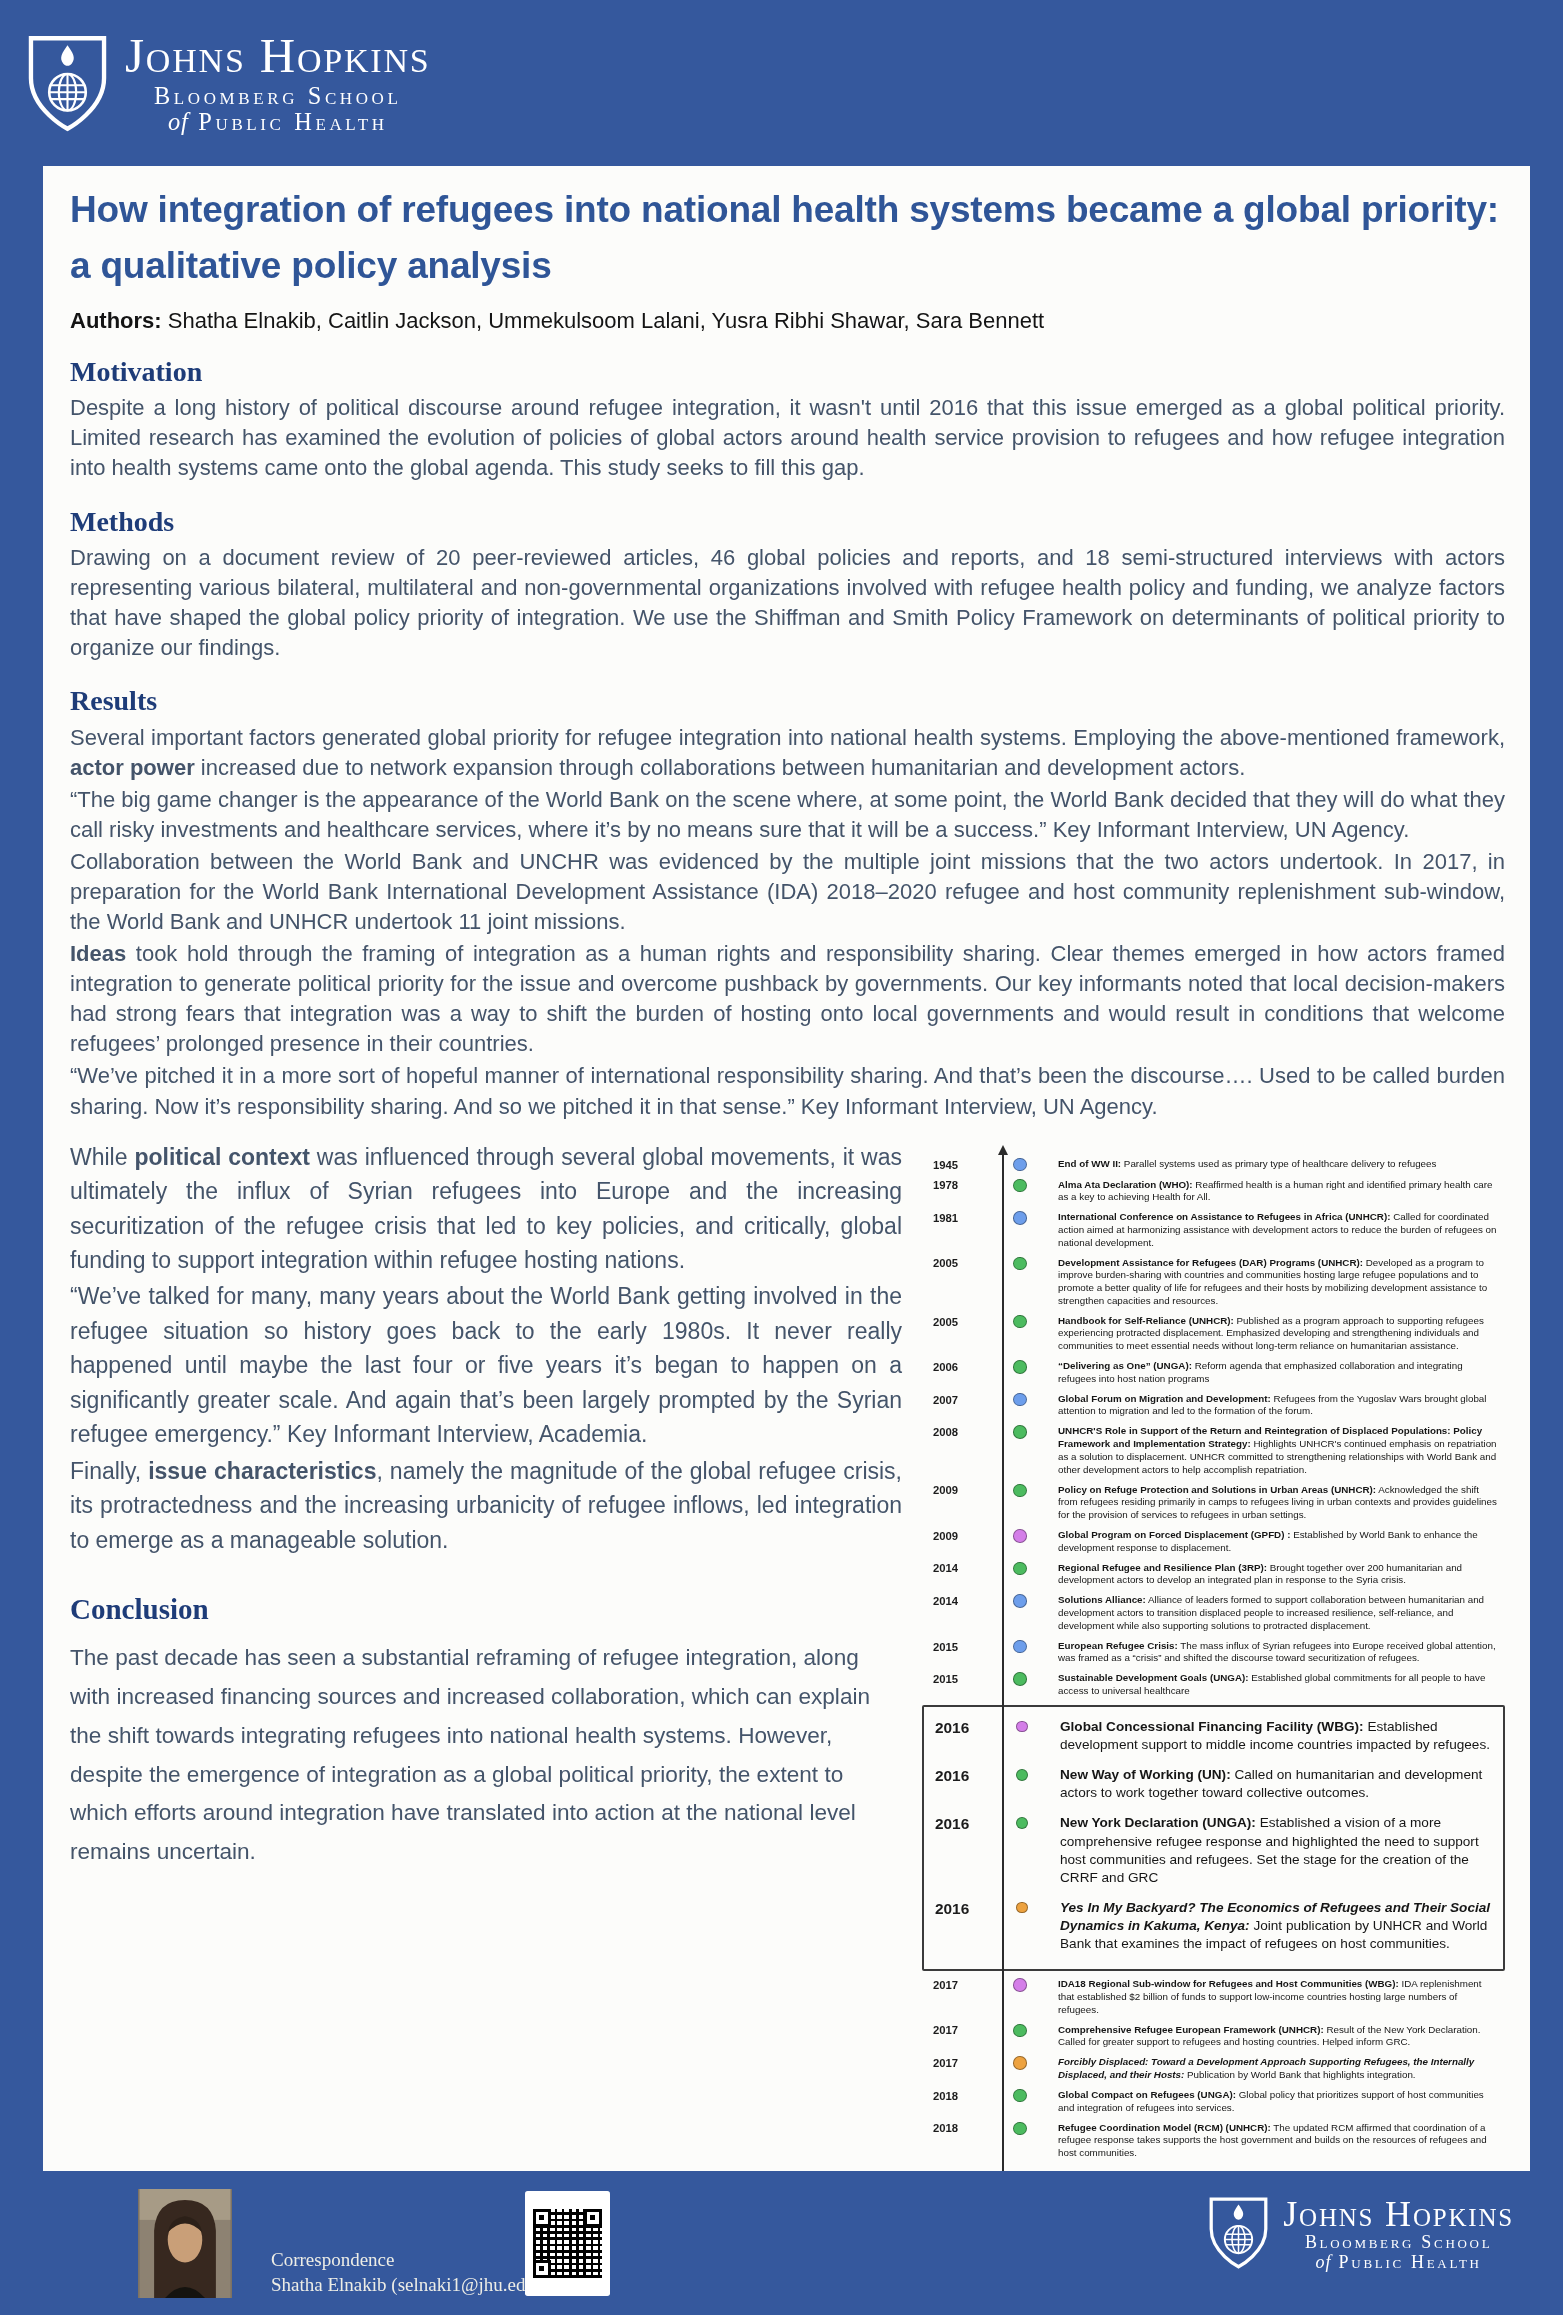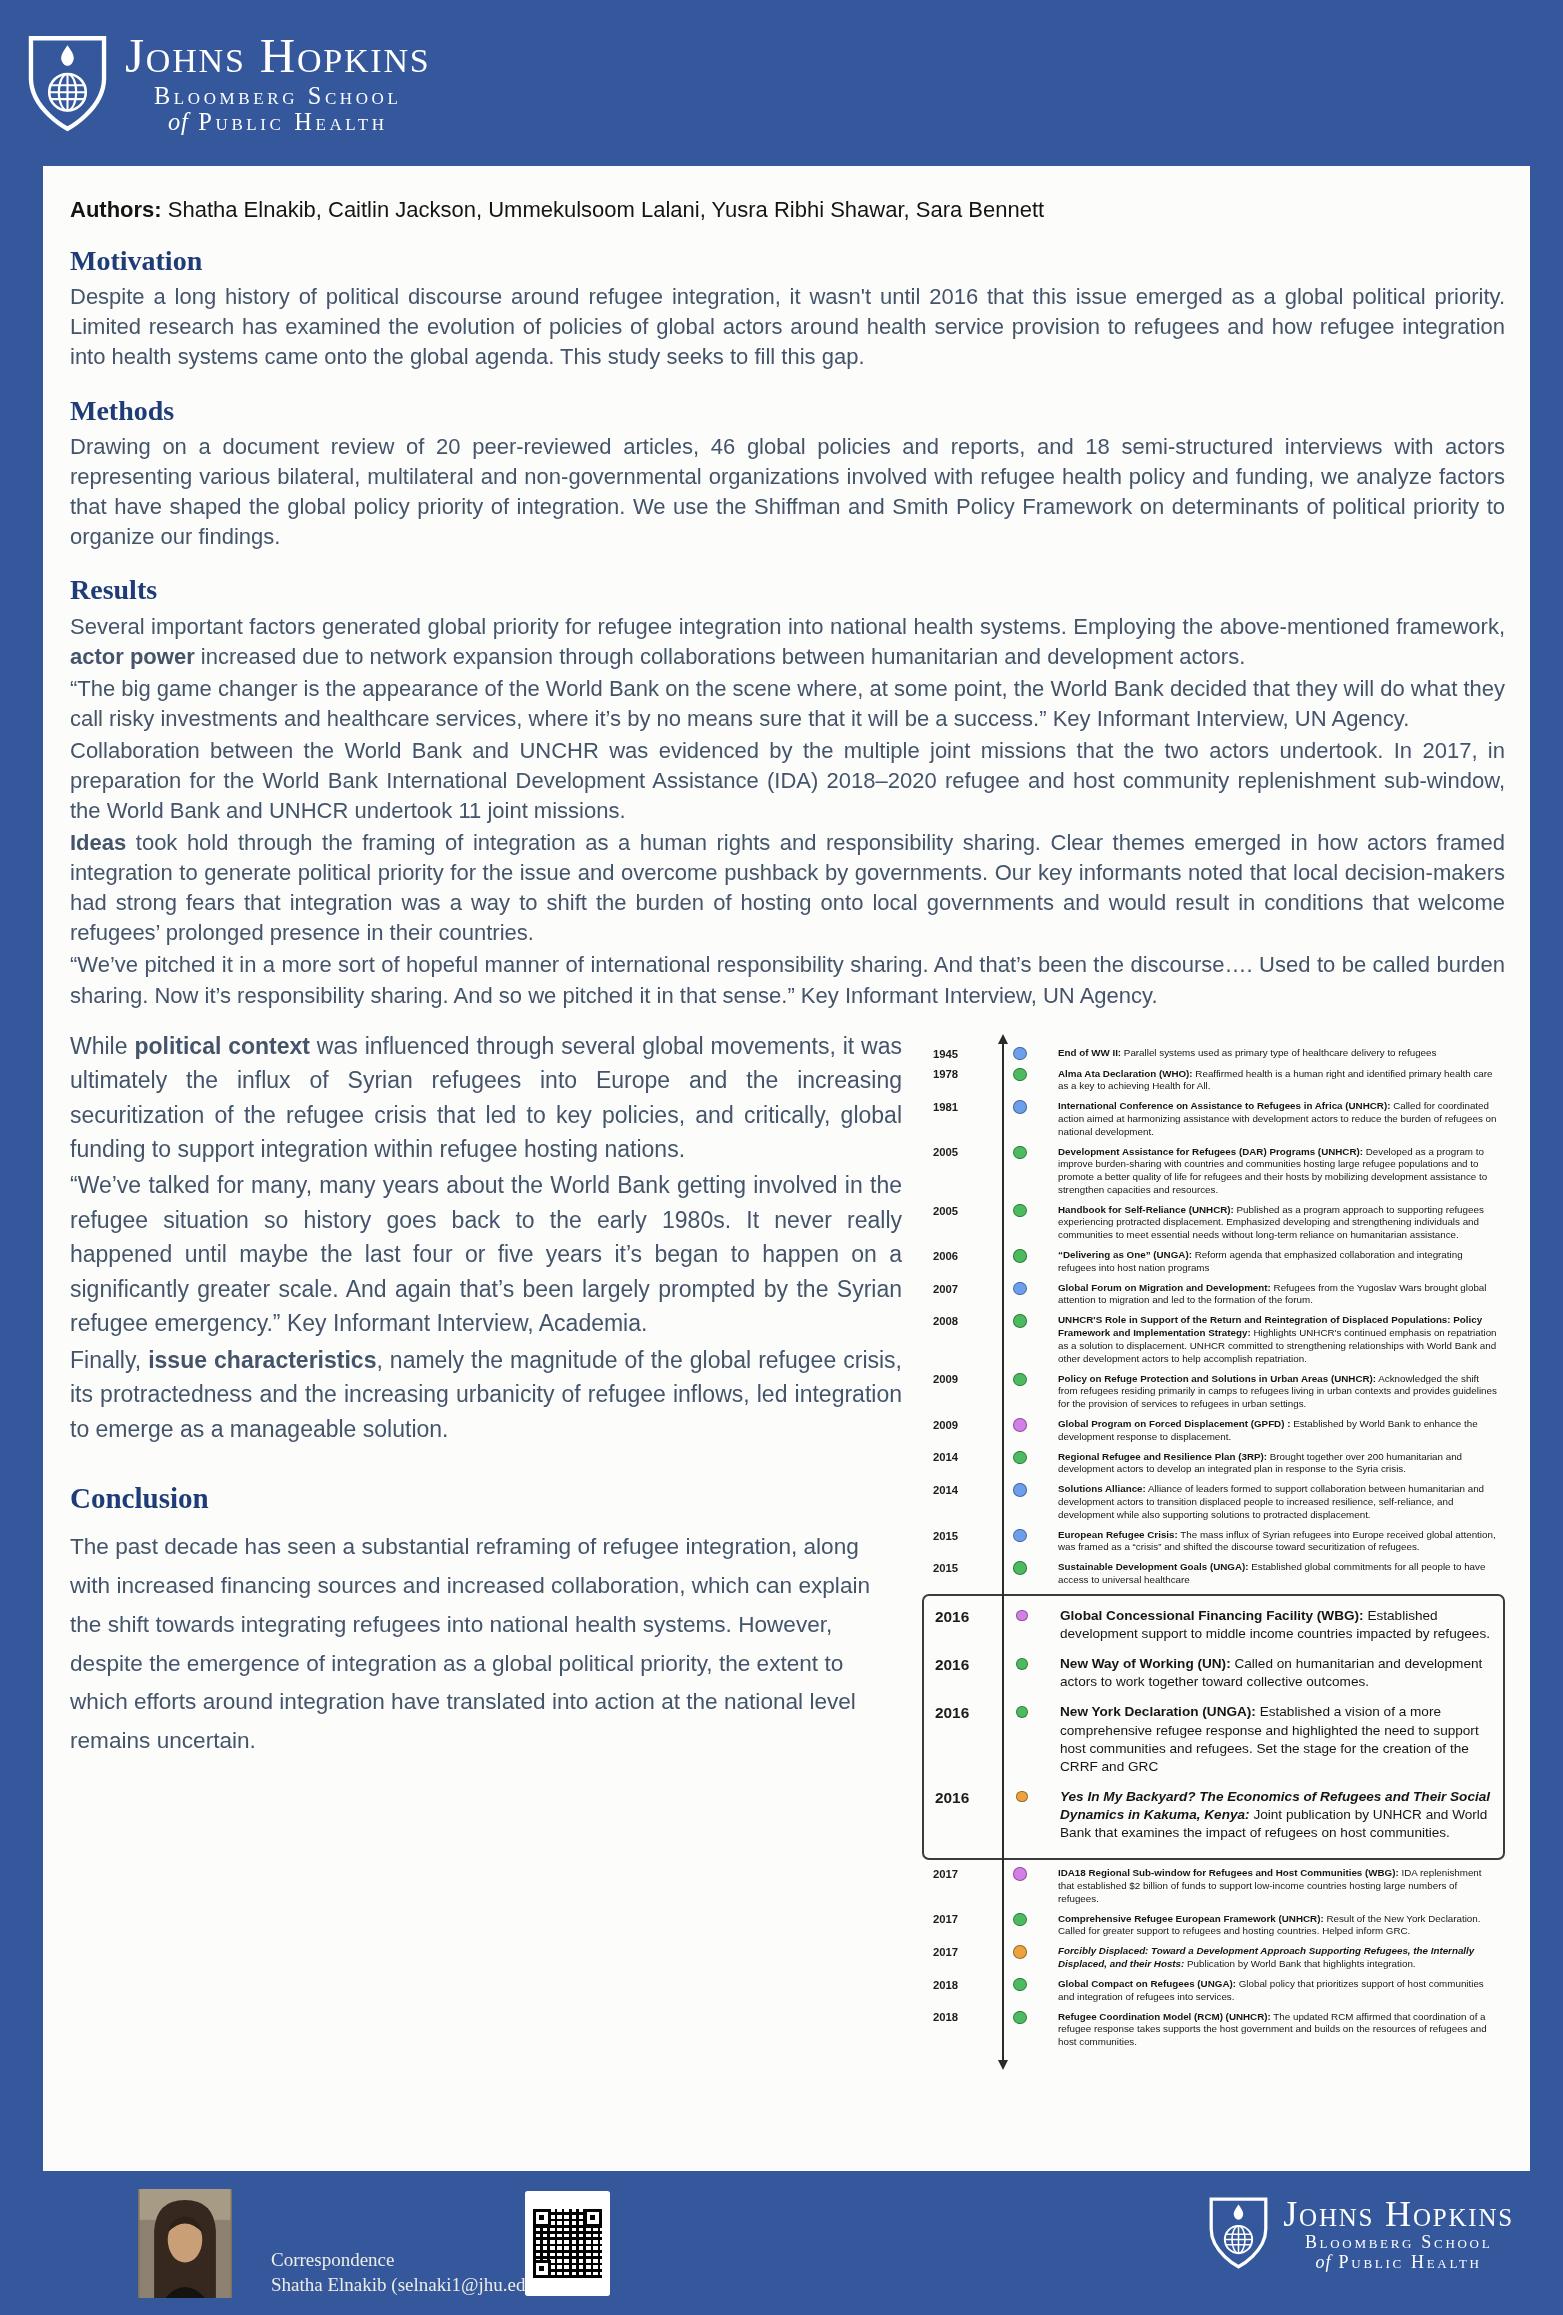--- a/index.html
+++ b/index.html
@@ -49,21 +49,21 @@
   .tl-axis { position:absolute; left:69px; top:7.2px; bottom:3.6px; width:1.8px; background:#2b2b2b; }
   .tl-axis::before { content:""; position:absolute; top:-10px; left:-4.1px; border:5px solid transparent; border-bottom:10px solid #2b2b2b; }
   .tl-axis::after  { content:""; position:absolute; bottom:-10px; left:-4.1px; border:5px solid transparent; border-top:10px solid #2b2b2b; }
   .tl-row { display:grid; grid-template-columns:49px 40px 1fr; column-gap:18px; margin-bottom:7.2px; align-items:start; }
   .tl-year { font-size:11.3px; font-weight:700; color:#1c1c1c; padding-top:0.9px; }
   .tl-dotcol { display:flex; justify-content:center; padding-top:0; }
   .tl-dot { width:13.6px; height:13.6px; border-radius:50%; border:0.9px solid rgba(0,0,0,.35); position:relative; z-index:1; }
   .tl-text { margin:0; font-size:9.8px; line-height:1.3; color:#161616; padding-right:5.4px; }
   .tl-text b { font-weight:700; }
   .tl-text b.it { font-style:italic; }
-  .hl-box { border:2.3px solid #3b3b3b; border-radius:7px; margin:5.4px 0 7.2px -11px; padding:11px 5.4px 3.6px 11px; }
+  .hl-box { border:2.3px solid #3b3b3b; border-radius:2px; margin:5.4px 0 7.2px -11px; padding:11px 5.4px 3.6px 11px; }
   .hl-box .tl-row { margin-bottom:11.8px; }
   .hl-box .tl-year { font-size:15.4px; }
   .hl-box .tl-dot { width:11.8px; height:11.8px; margin-top:2.7px; }
   .hl-box .tl-text { font-size:13.6px; line-height:1.34; }
 
   
   .footer { height:145px; flex:0 0 auto; position:relative; }
   .photo { position:absolute; left:138px; top:18px; width:94px; height:109px; overflow:hidden; background:#7d7263; }
   .photo svg { width:100%; height:100%; display:block; }
   .corr { position:absolute; left:271px; bottom:18px; font-family:"Liberation Serif", serif; font-size:19px; line-height:1.35; color:var(--footer-text,#EDEDE6); }
@@ -94,20 +94,21 @@
     <div class="jhu-text">
       <div class="jhu-name">Johns Hopkins</div>
       <div class="jhu-sub">Bloomberg School</div>
       <div class="jhu-sub"><span class="of">of</span> <span>Public Health</span></div>
     </div>
   </div>
 </div>
 
 <div class="main">
 
+  <div class="title">How integration of refugees into national health systems became a global priority: a qualitative policy analysis</div>
 
   <div class="authors"><b>Authors:</b><span> Shatha Elnakib, Caitlin Jackson, Ummekulsoom Lalani, Yusra Ribhi Shawar, Sara Bennett</span></div>
 
   <div class="sec-h">Motivation</div>
   <p class="body-p">Despite a long history of political discourse around refugee integration, it wasn't until 2016 that this issue emerged as a global political priority. Limited research has examined the evolution of policies of global actors around health service provision to refugees and how refugee integration into health systems came onto the global agenda. This study seeks to fill this gap.</p>
 
   <div class="sec-h">Methods</div>
   <p class="body-p">Drawing on a document review of 20 peer-reviewed articles, 46 global policies and reports, and 18 semi-structured interviews with actors representing various bilateral, multilateral and non-governmental organizations involved with refugee health policy and funding, we analyze factors that have shaped the global policy priority of integration. We use the Shiffman and Smith Policy Framework on determinants of political priority to organize our findings.</p>
 
   <div class="sec-h">Results</div>

